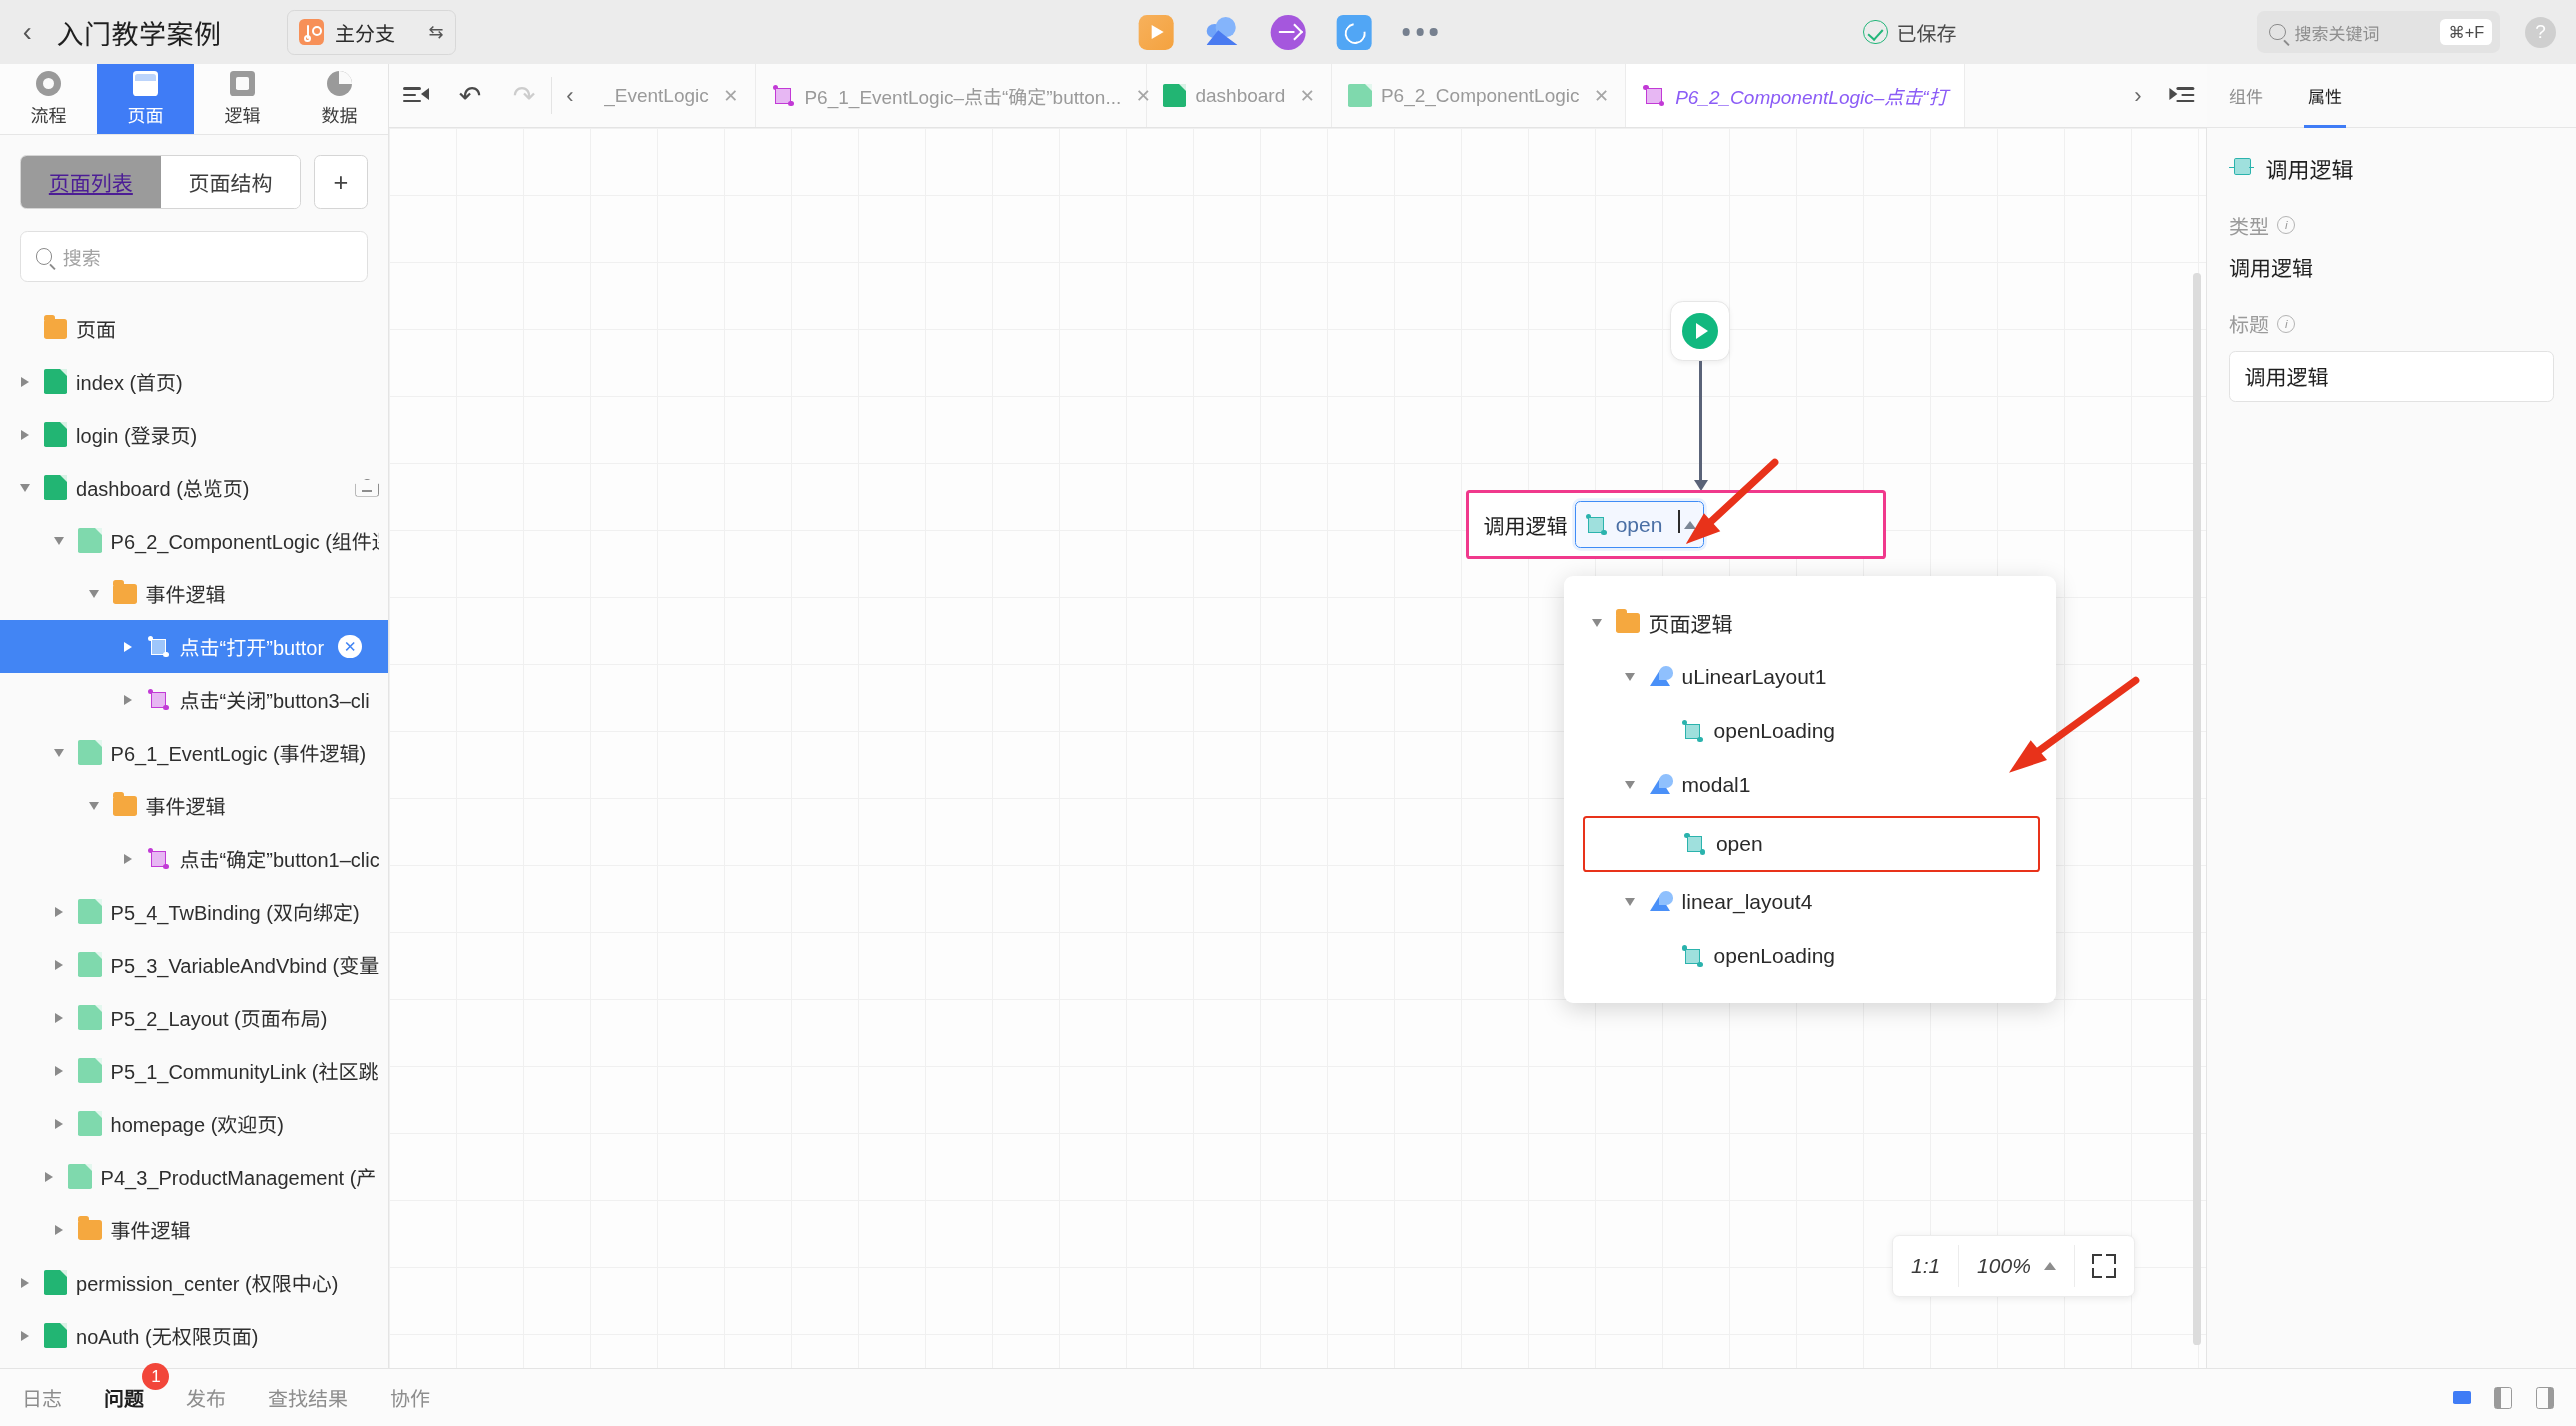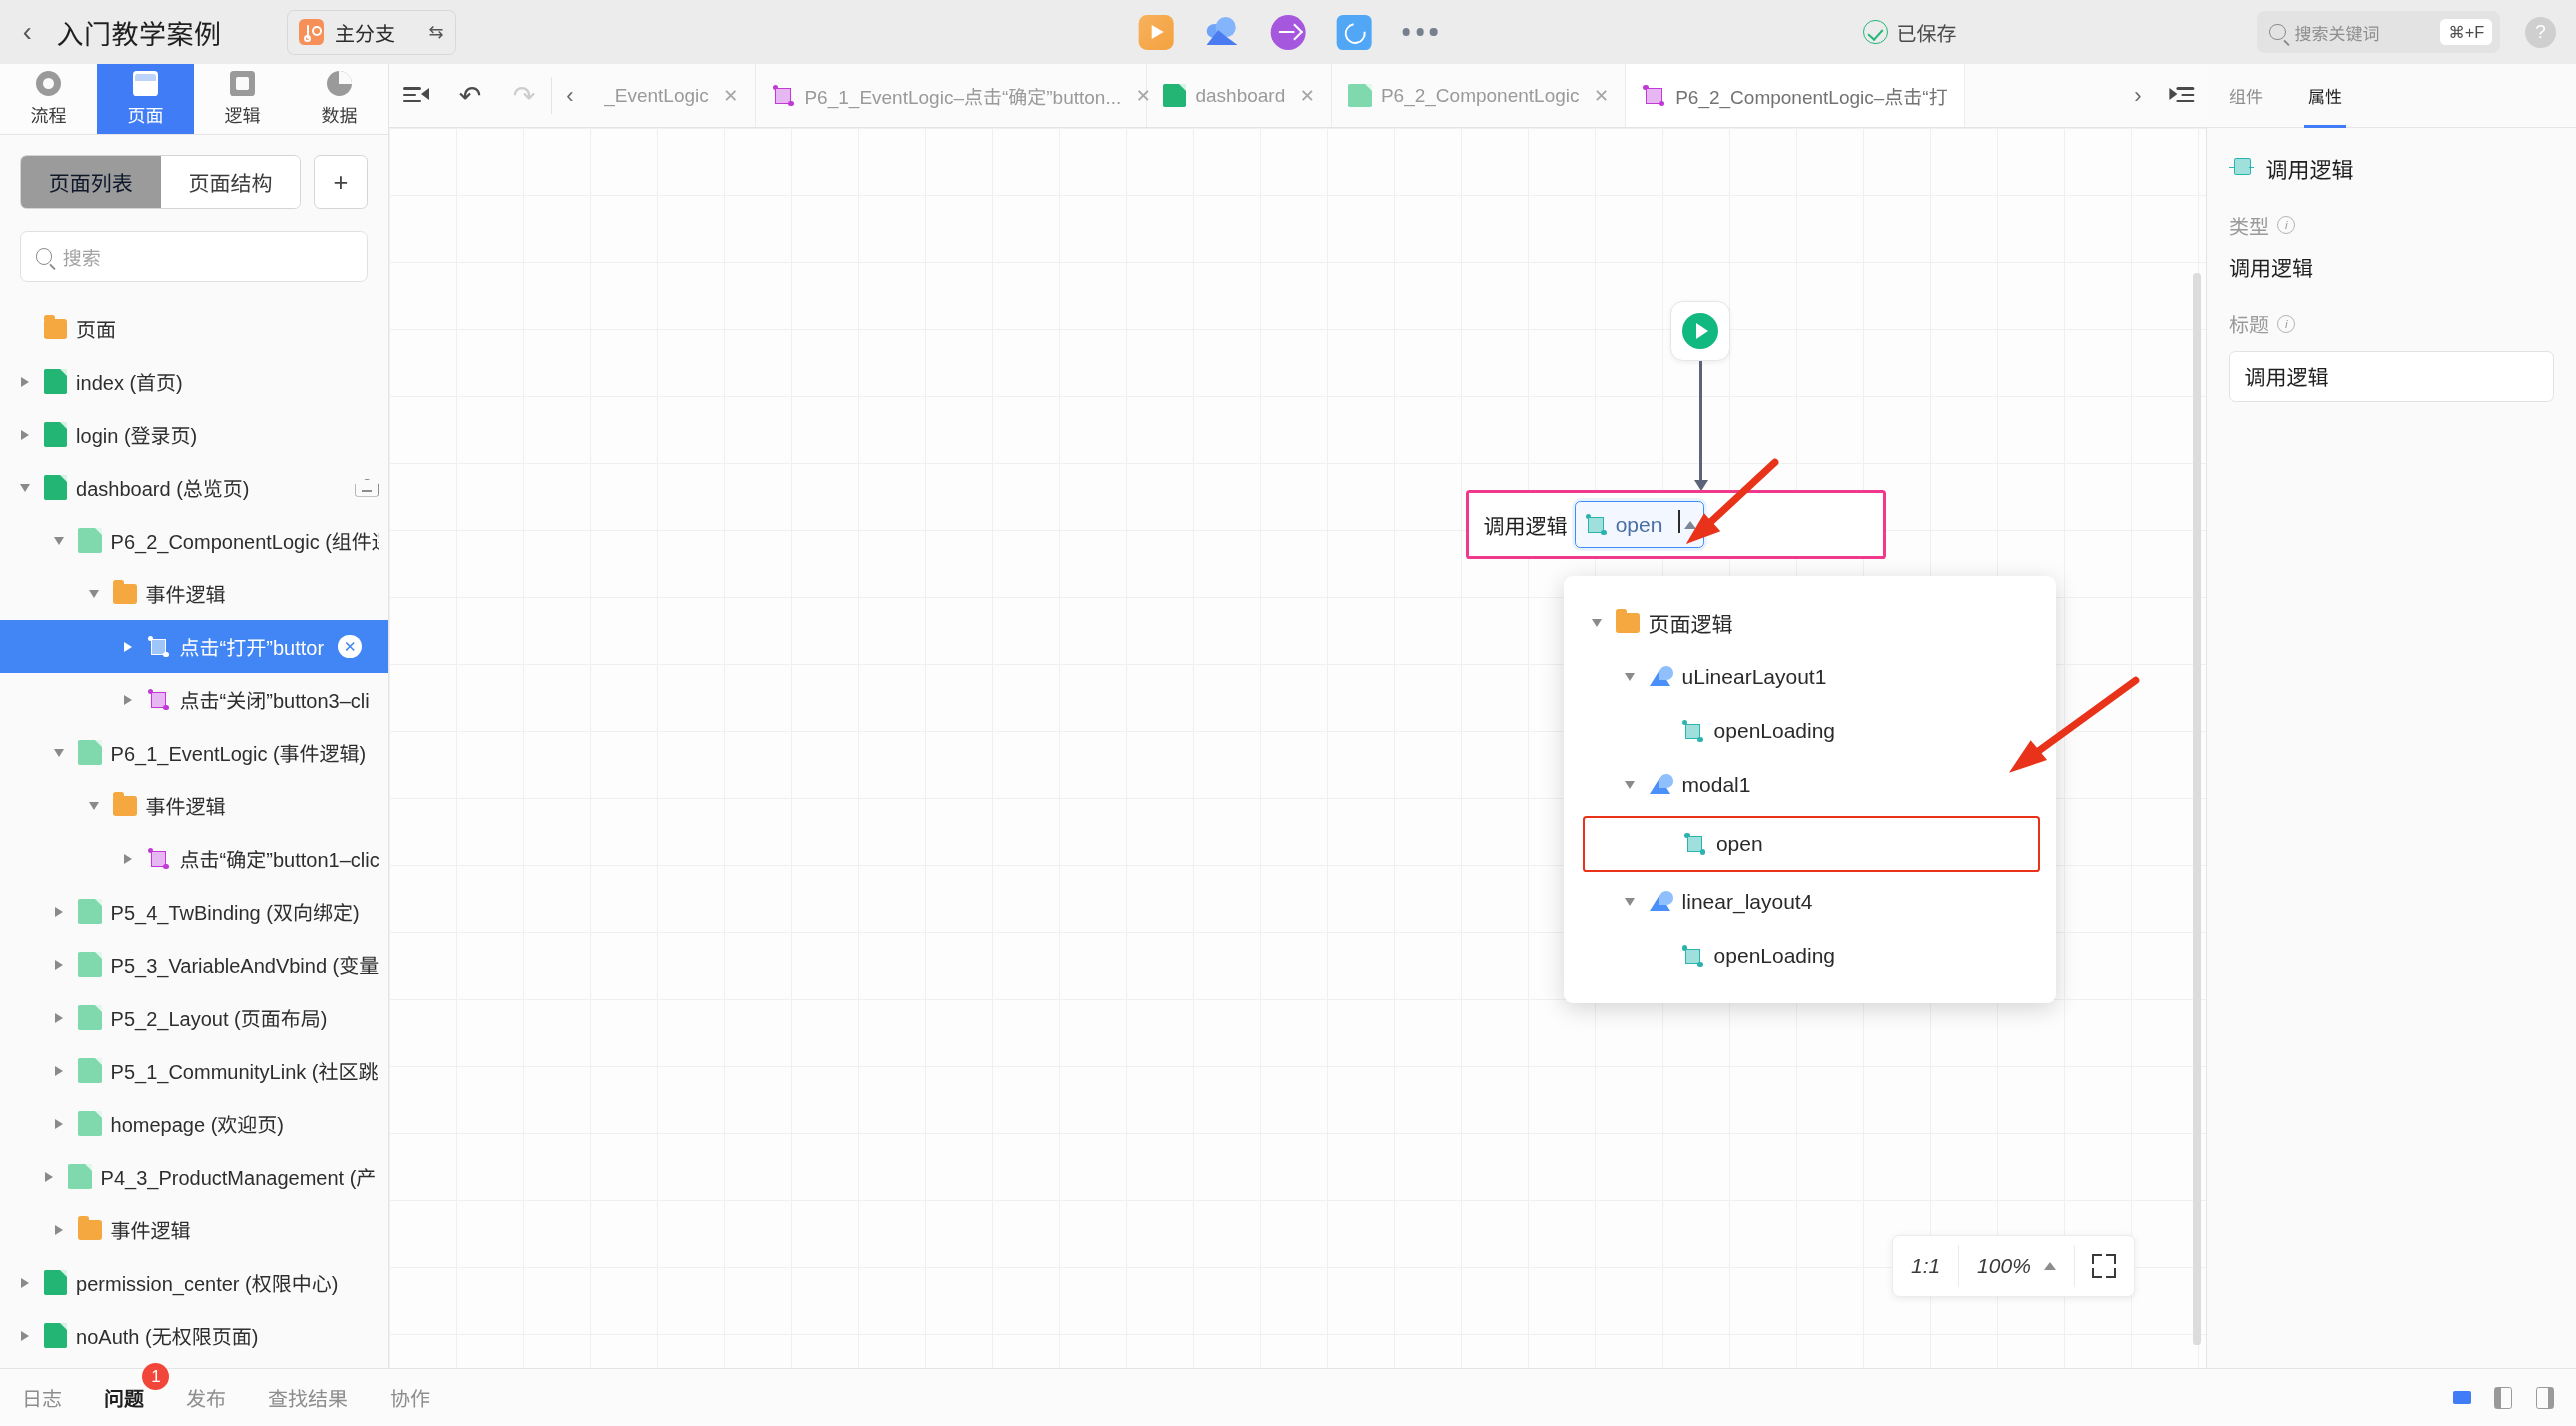--- a/index.html
+++ b/index.html
@@ -121,21 +121,21 @@
   .mi-logic { background: #9a9a9a; border-radius: 3.6px; }
   .mi-logic::after { content:""; position:absolute; left:6.4px; top:6.4px; width:12.7px; height:12.7px; background:#fafafa; border-radius:1.8px; }
   .mi-data { border-radius: 50%; background: #9a9a9a; }
   .mi-data::after { content:""; position:absolute; left:12.7px; top:0; width:12.7px; height:12.7px; background:#fafafa;
                     border-radius: 0 100% 0 0; }
 
   .seg-row { display: flex; align-items: center; padding: 20px 20px 0 20px; gap: 12.7px; }
   .seg { display: flex; border: 0.9px solid #d5d5d5; border-radius: 6.4px; overflow: hidden; height: 54px; flex: 1; }
   .seg-item { flex: 1; display: flex; align-items: center; justify-content: center;
               font-size: 21px; color: #3c3c3c; background: #fff; cursor: pointer; }
-  .seg-item.active { background: #9b9b9b; color: #0f172a; }
+  .seg-item.active { background: #9b9b9b; color: #4c1d95; text-decoration: underline; }
   .plus-btn { width: 54px; height: 54px; border: 0.9px solid #d5d5d5; border-radius: 6.4px; background: #fff;
               display: flex; align-items: center; justify-content: center; font-size: 25.4px; color: #444; cursor: pointer; }
 
   .side-search { margin: 22px 20px 0 20px; height: 51px; border: 0.9px solid #e0e0e0; border-radius: 7.3px;
                  display: flex; align-items: center; gap: 11px; padding: 0 14.5px; background: #fff; }
   .side-search-ph { font-size: 19px; color: #a3a3a3; }
 
   .tree { margin-top: 20px; flex: 1; overflow: hidden; position: relative; }
   .tnode { height: 53px; display: flex; align-items: center; gap: 9px; padding-right: 9px;
            font-size: 20px; color: #2e2e2e; white-space: nowrap; cursor: pointer; position: relative; }
@@ -175,21 +175,21 @@
   .tb-btn { width: 54px; display: flex; align-items: center; justify-content: center; color: #4a4a4a; font-size: 23.6px; cursor: pointer; }
   .panel-ico { width: 25.4px; height: 18px; position: relative; }
   .panel-ico i { position: absolute; left: 0; height: 2.3px; background: #4a4a4a; border-radius: 1.8px; }
   .panel-ico i:nth-child(1){ top:0.9px; width: 18px;} .panel-ico i:nth-child(2){ top:7.3px; width: 12.7px;} .panel-ico i:nth-child(3){ top:13.6px; width: 18px;}
   .panel-ico::after { content:""; position:absolute; right:0; top:1.8px; border-right: 8.2px solid #4a4a4a; border-top:6.4px solid transparent; border-bottom:6.4px solid transparent;}
   .undo, .redo { font-size: 27px; }
   .redo { color: #cdcdcd; }
   .tab-divider { width: 0.9px; background: #e4e4e4; margin: 12.7px 0; }
   .tab { display: flex; align-items: center; gap: 9px; padding: 0 16.3px; border-right: 0.9px solid #ececec;
          font-size: 19px; color: #9a9a9a; cursor: pointer; white-space: nowrap; max-width: 391px; }
-  .tab.active { background: #fff; color: #737373; }
+  .tab.active { background: #fff; color: #8b5cf6; font-style: italic; }
   .tab .x { font-size: 18px; color: #a6a6a6; margin-left: 5.4px; }
   .tab-prev, .tab-next { width: 36px; display: flex; align-items: center; justify-content: center;
                          font-size: 22px; color: #6a6a6a; cursor: pointer; }
   .tablist-ico { width: 51px; display: flex; align-items: center; justify-content: center; }
   .tablist-ico .pi { transform: scaleX(-1); }
 
   .canvas { flex: 1; position: relative; overflow: hidden;
     background-color: #fdfdfd;
     background-image: linear-gradient(to right, #f0f0f0 0.9px, transparent 0.9px),
                       linear-gradient(to bottom, #f0f0f0 0.9px, transparent 0.9px);

